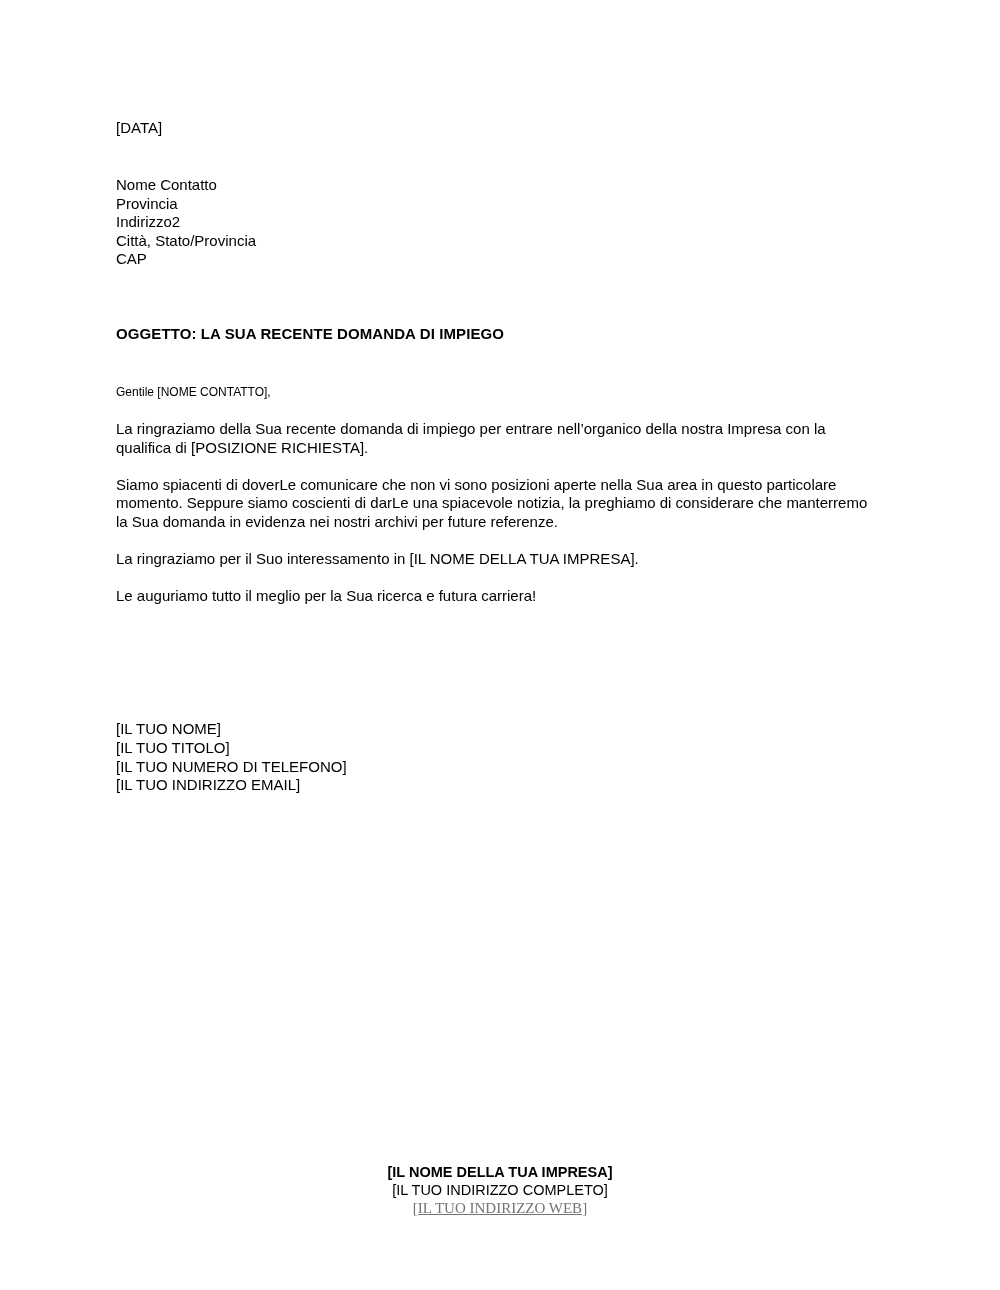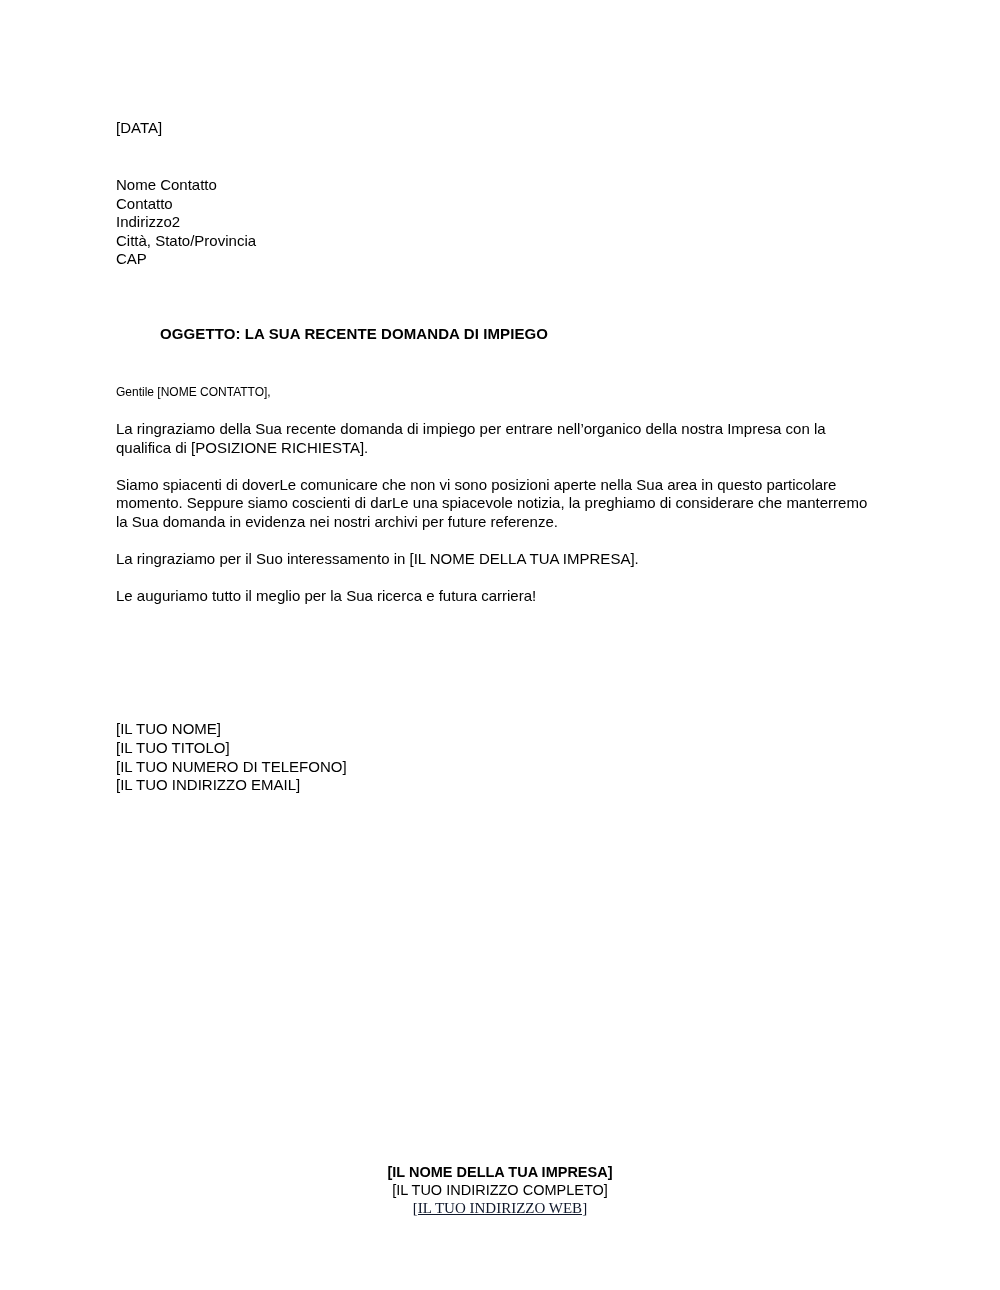--- a/index.html
+++ b/index.html
@@ -50,21 +50,20 @@
   
   .subject-line {
     position: absolute;
     left: 116px;
     top: 325px;
     font-size: 15px;
     line-height: 18.5px;
     font-weight: bold;
     letter-spacing: 0.1px;
     white-space: nowrap;
-    margin-left: 44px;
   }
 
   
   .salutation {
     position: absolute;
     left: 116px;
     top: 383px;
     font-size: 12px;
     line-height: 18.5px;
     white-space: nowrap;
@@ -108,36 +107,36 @@
     text-align: center;
     font-size: 14.5px;
     line-height: 17.8px;
   }
   .footer .footer-company {
     font-weight: bold;
   }
   .footer .footer-web {
     font-family: "Liberation Serif", serif;
     font-size: 15px;
-    color: #0f172a;
+    color: #737373;
     text-decoration: underline;
     display: inline-block;
     cursor: pointer;
   }
 </style>
 </head>
 <body>
 
 <div class="page">
 
   <div class="date-line">[DATA]</div>
 
   <div class="address-block">
     <div class="addr-line">Nome Contatto</div>
-    <div class="addr-line">Contatto</div>
+    <div class="addr-line">Provincia</div>
     <div class="addr-line">Indirizzo2</div>
     <div class="addr-line">Città, Stato/Provincia</div>
     <div class="addr-line">CAP</div>
   </div>
 
   <div class="subject-line">OGGETTO: LA SUA RECENTE DOMANDA DI IMPIEGO</div>
 
   <div class="salutation">Gentile [NOME CONTATTO],</div>
 
   <div class="paragraphs letter-body">

